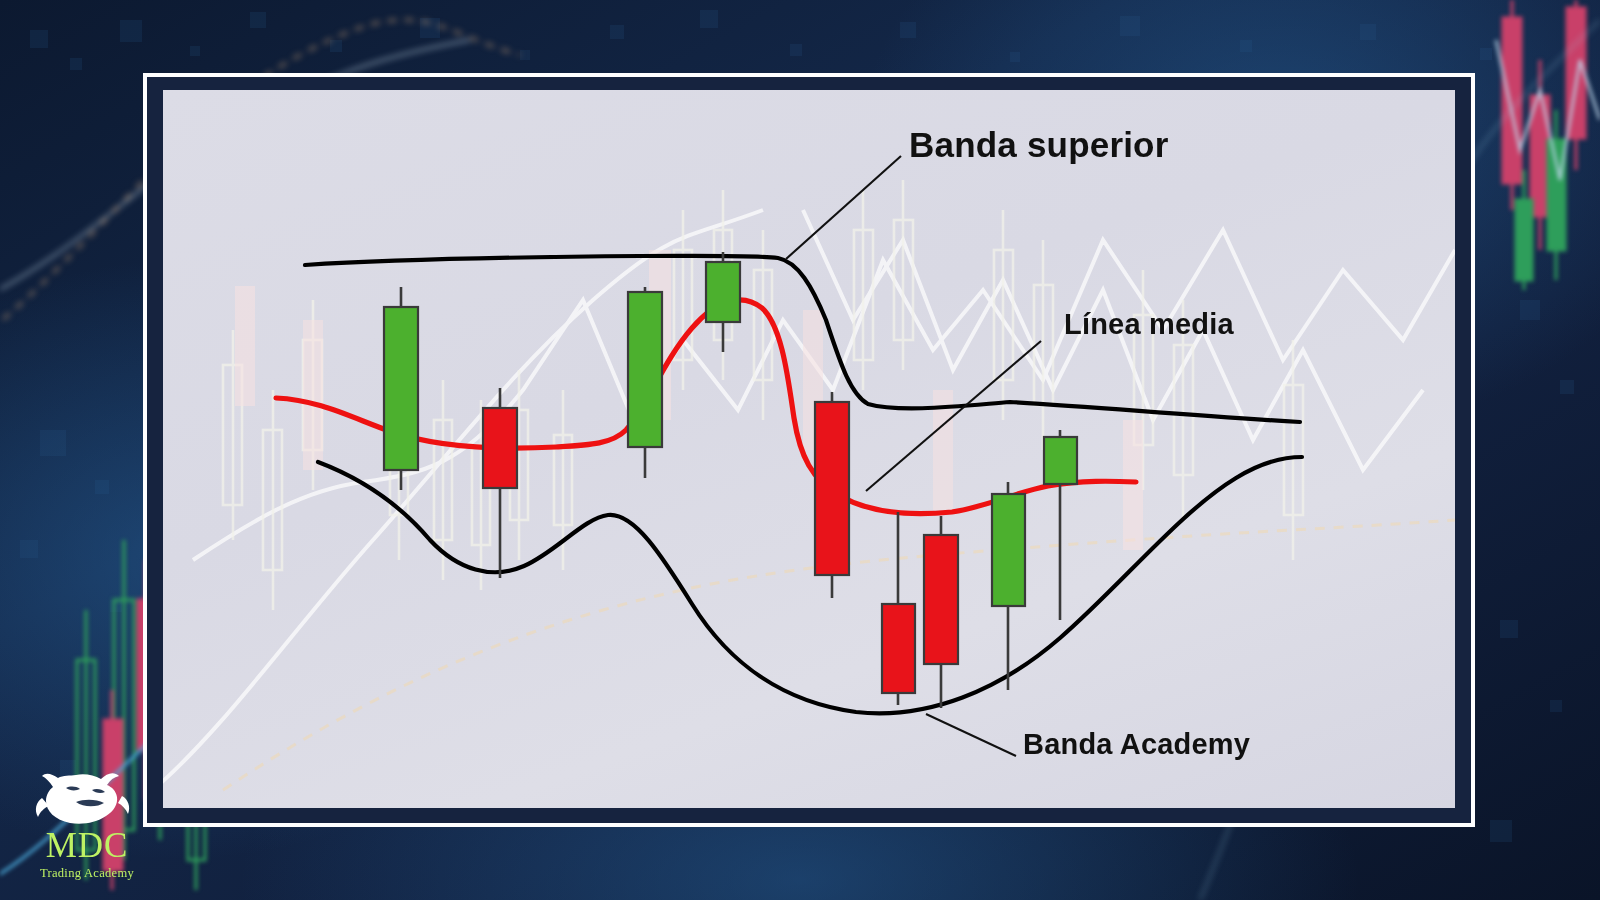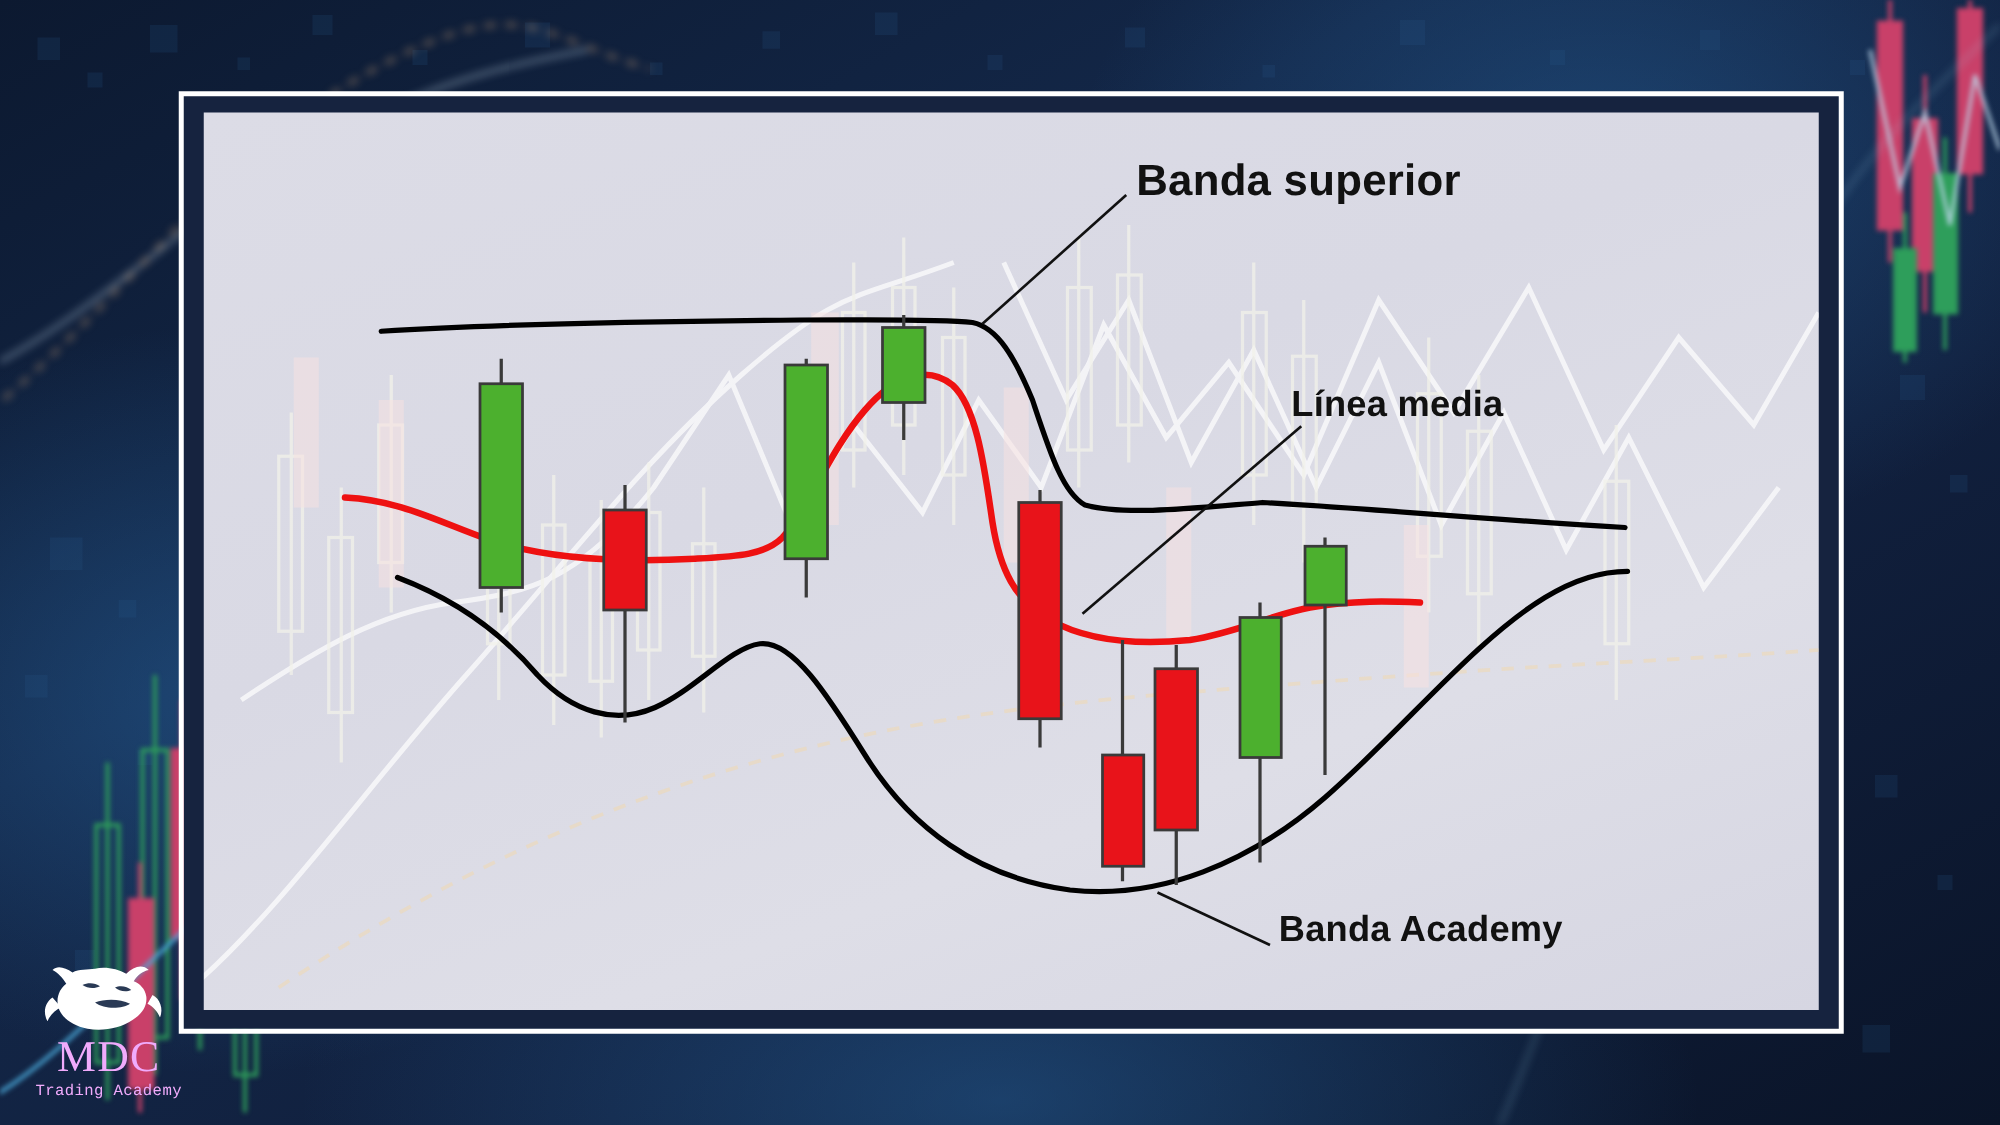--- a/index.html
+++ b/index.html
@@ -34,28 +34,28 @@
   }
   .panel-wm{position:absolute;inset:0;width:1292px;height:718px;}
 
   
   .lbl{
     position:absolute;color:#111111;font-weight:bold;
     font-family:"Liberation Sans", sans-serif;
     letter-spacing:.2px;white-space:nowrap;
   }
   #lbl-sup{left:893px;top:125px;font-size:35px;margin-left:16px;}
-  #lbl-med{left:1033px;top:308px;font-size:29px;}
+  #lbl-med{left:1033px;top:308px;font-size:29px;padding-left:31px;}
   #lbl-inf{left:1023px;top:728px;font-size:29px;}
 
   
   #logo{position:absolute;left:22px;top:768px;width:130px;height:120px;}
-  .logo-txt{position:absolute;left:0;width:130px;text-align:center;color:#f0abfc;}
+  .logo-txt{position:absolute;left:0;width:130px;text-align:center;color:#bef264;}
   #logo-mdc{top:60px;font-family:"Liberation Serif", serif;font-size:35px;letter-spacing:1px;line-height:1;}
-  #logo-sub{top:98px;font-family:Liberation Mono, monospace;font-size:12.5px;letter-spacing:.3px;}
+  #logo-sub{top:98px;font-family:Liberation Serif, serif;font-size:12.5px;letter-spacing:.3px;}
 </style>
 </head>
 <body>
 
 <div id="stage">
 
   <svg class="bg-svg" viewBox="0 0 1600 900" preserveAspectRatio="none">
     <defs>
       <linearGradient id="bgg" x1="0" y1="0" x2="1" y2="1">
         <stop offset="0%" stop-color="#0c1930"></stop>

